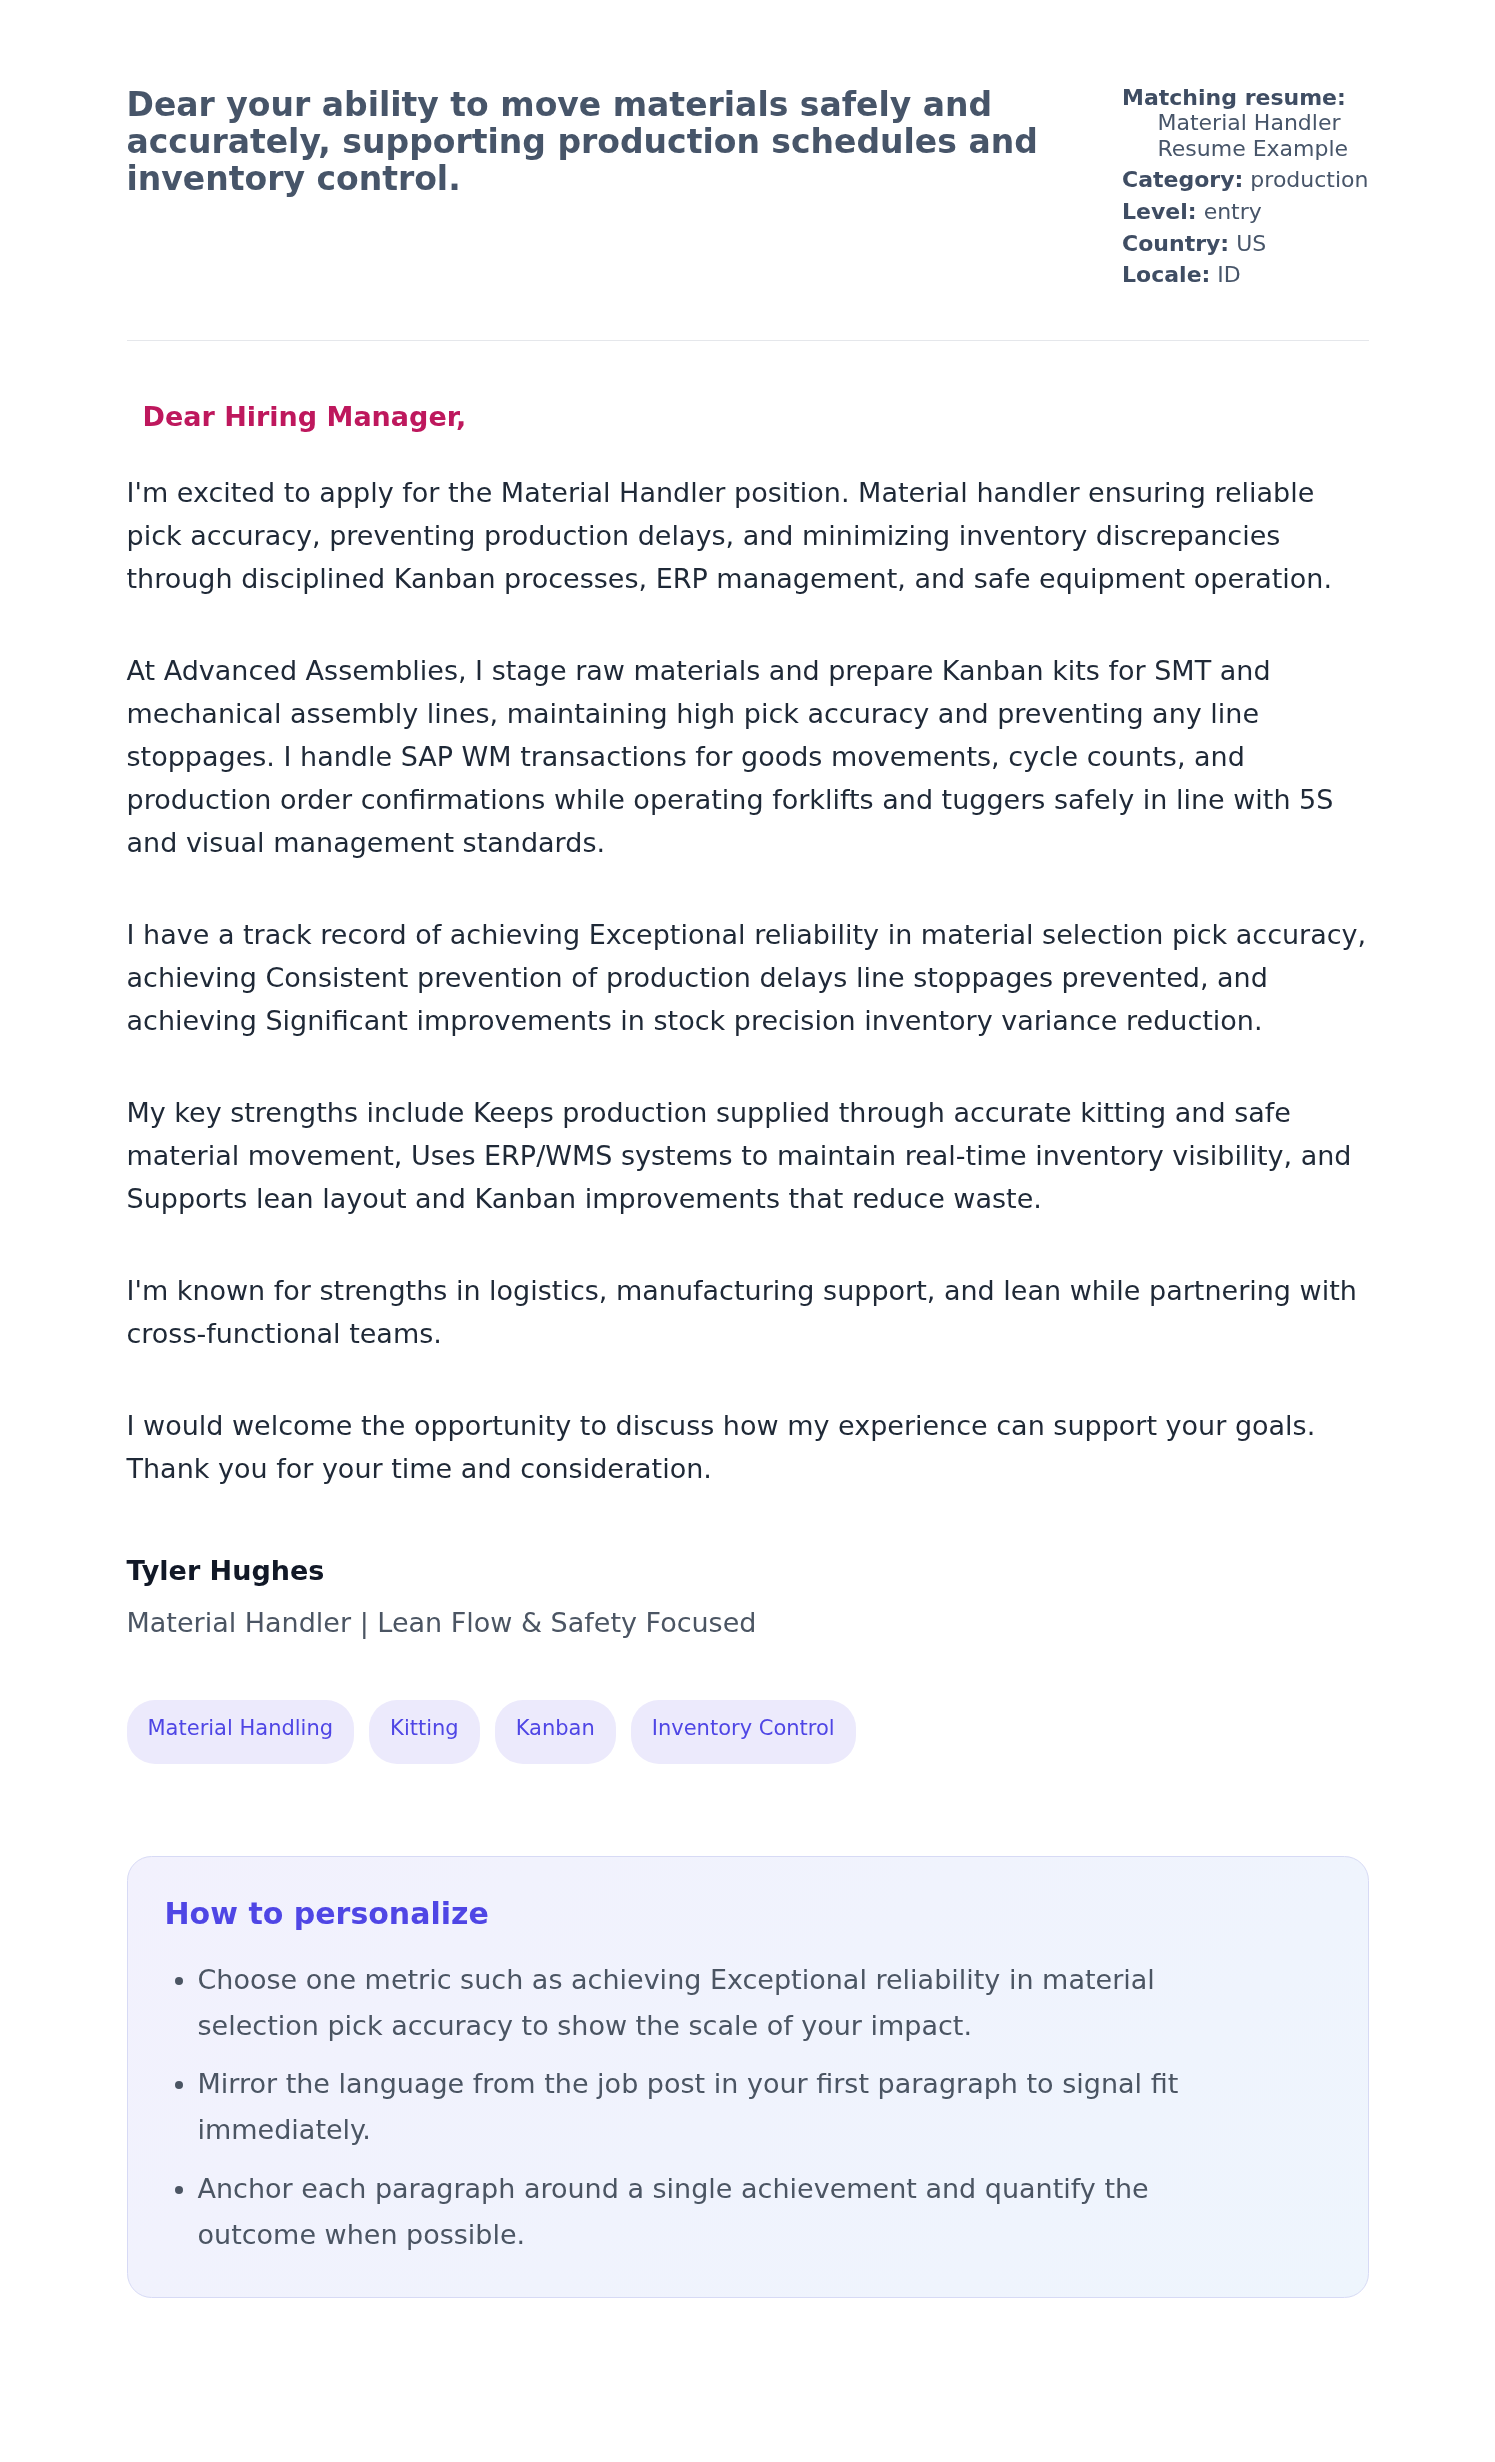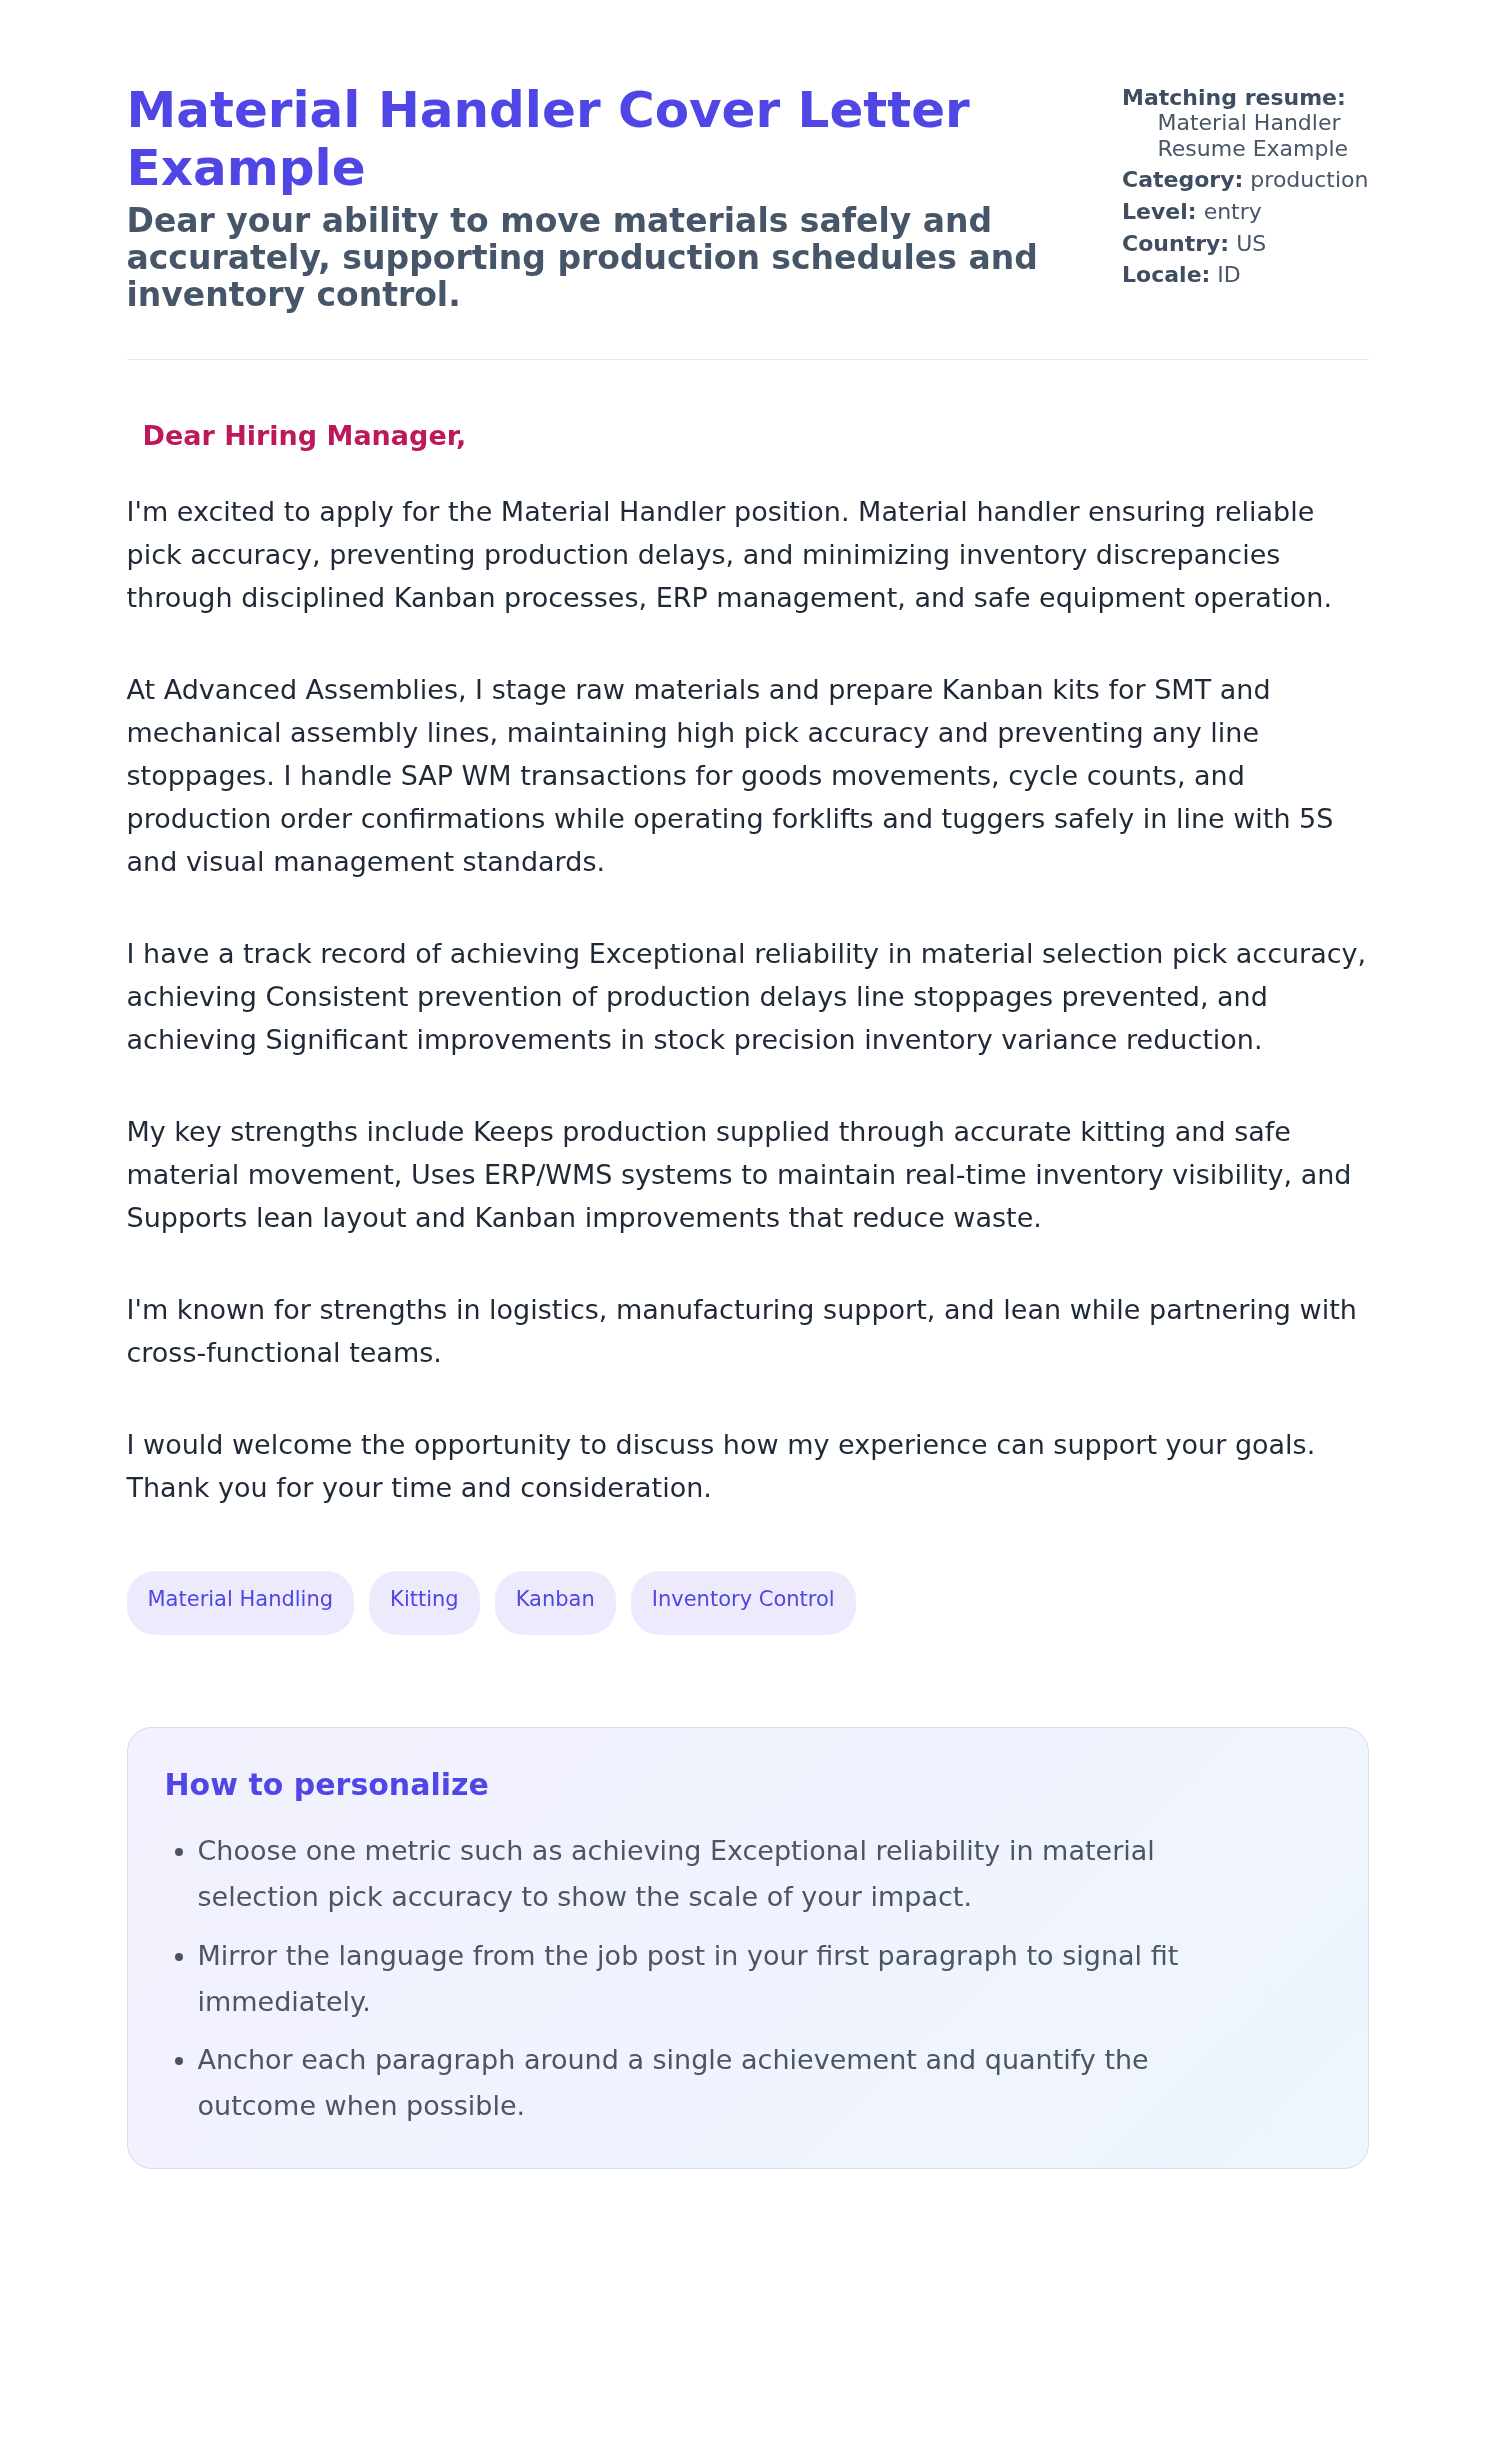--- a/index.html
+++ b/index.html
@@ -113,21 +113,20 @@
   }
   .tips li:last-child { margin-bottom: 0; }
 </style>
 </head>
 <body>
 
 <div class="page">
 
   <header class="header">
     <div class="header-left">
-      <h1 class="title">Material Handler Cover Letter Example</h1>
       <p class="subtitle">Dear your ability to move materials safely and accurately, supporting production schedules and inventory control.</p>
     </div>
     <div class="meta">
       <div class="row">
         <span class="lbl">Matching resume:</span>
         <span class="resume-title">Material Handler Resume Example</span>
       </div>
       <div class="row">
         <span class="lbl">Category:</span>
         <span>production</span>
@@ -151,20 +150,24 @@
 
   <section class="body-text">
     <p>I'm excited to apply for the Material Handler position. Material handler ensuring reliable pick accuracy, preventing production delays, and minimizing inventory discrepancies through disciplined Kanban processes, ERP management, and safe equipment operation.</p>
     <p>At Advanced Assemblies, I stage raw materials and prepare Kanban kits for SMT and mechanical assembly lines, maintaining high pick accuracy and preventing any line stoppages. I handle SAP WM transactions for goods movements, cycle counts, and production order confirmations while operating forklifts and tuggers safely in line with 5S and visual management standards.</p>
     <p>I have a track record of achieving Exceptional reliability in material selection pick accuracy, achieving Consistent prevention of production delays line stoppages prevented, and achieving Significant improvements in stock precision inventory variance reduction.</p>
     <p>My key strengths include Keeps production supplied through accurate kitting and safe material movement, Uses ERP/WMS systems to maintain real-time inventory visibility, and Supports lean layout and Kanban improvements that reduce waste.</p>
     <p>I'm known for strengths in logistics, manufacturing support, and lean while partnering with cross-functional teams.</p>
     <p>I would welcome the opportunity to discuss how my experience can support your goals. Thank you for your time and consideration.</p>
   </section>
 
+  <section class="signature">
+    <p class="sig-name">Tyler Hughes</p>
+    <p class="sig-title">Material Handler | Lean Flow &amp; Safety Focused</p>
+  </section>
 
   <div class="tags">
     <span class="tag">Material Handling</span>
     <span class="tag">Kitting</span>
     <span class="tag">Kanban</span>
     <span class="tag">Inventory Control</span>
   </div>
 
   <aside class="tips">
     <h2>How to personalize</h2>

